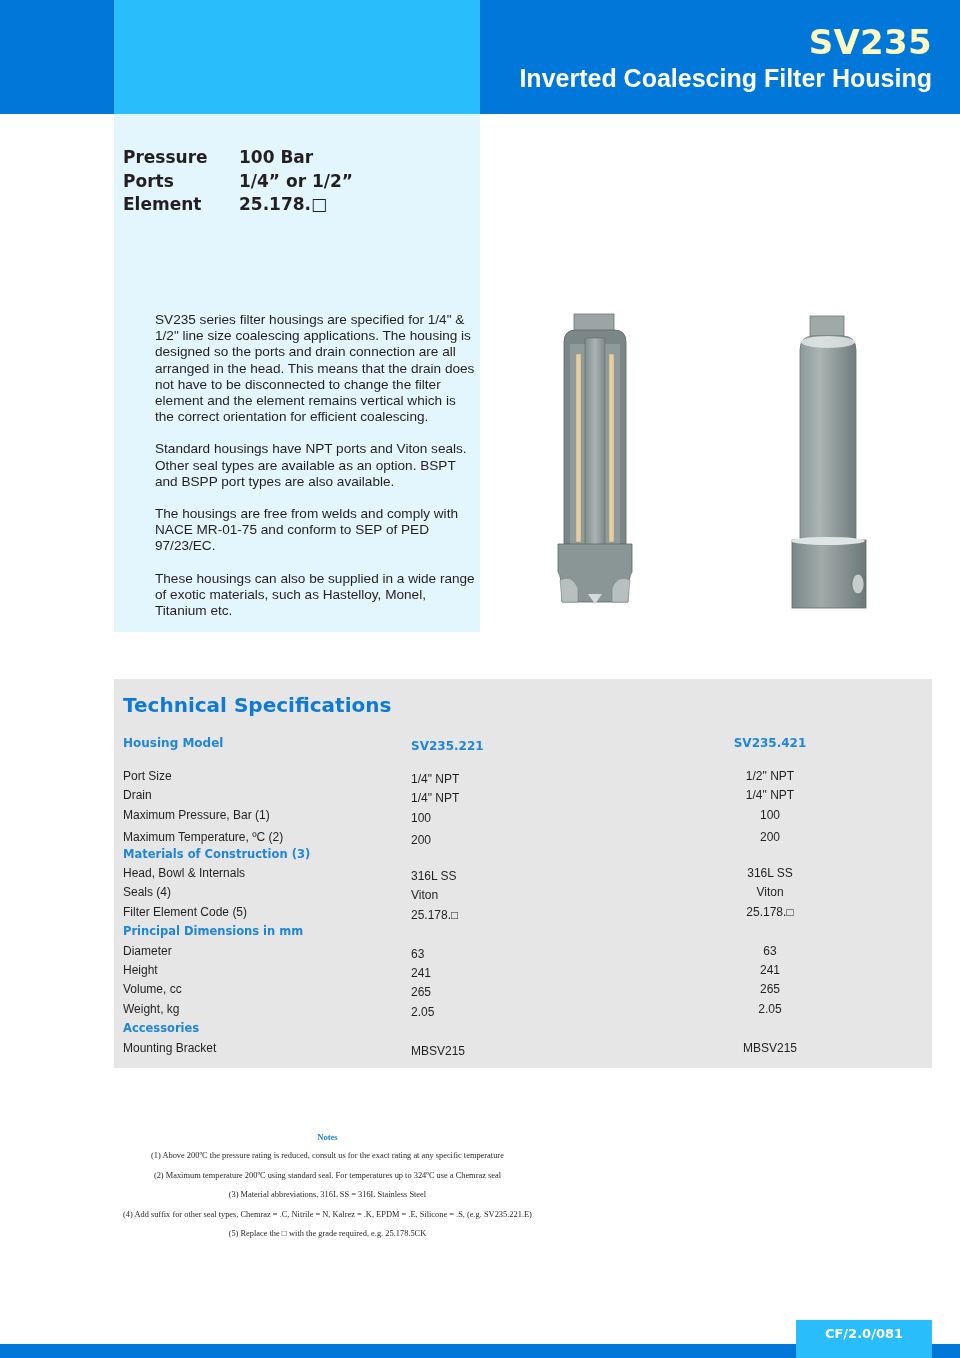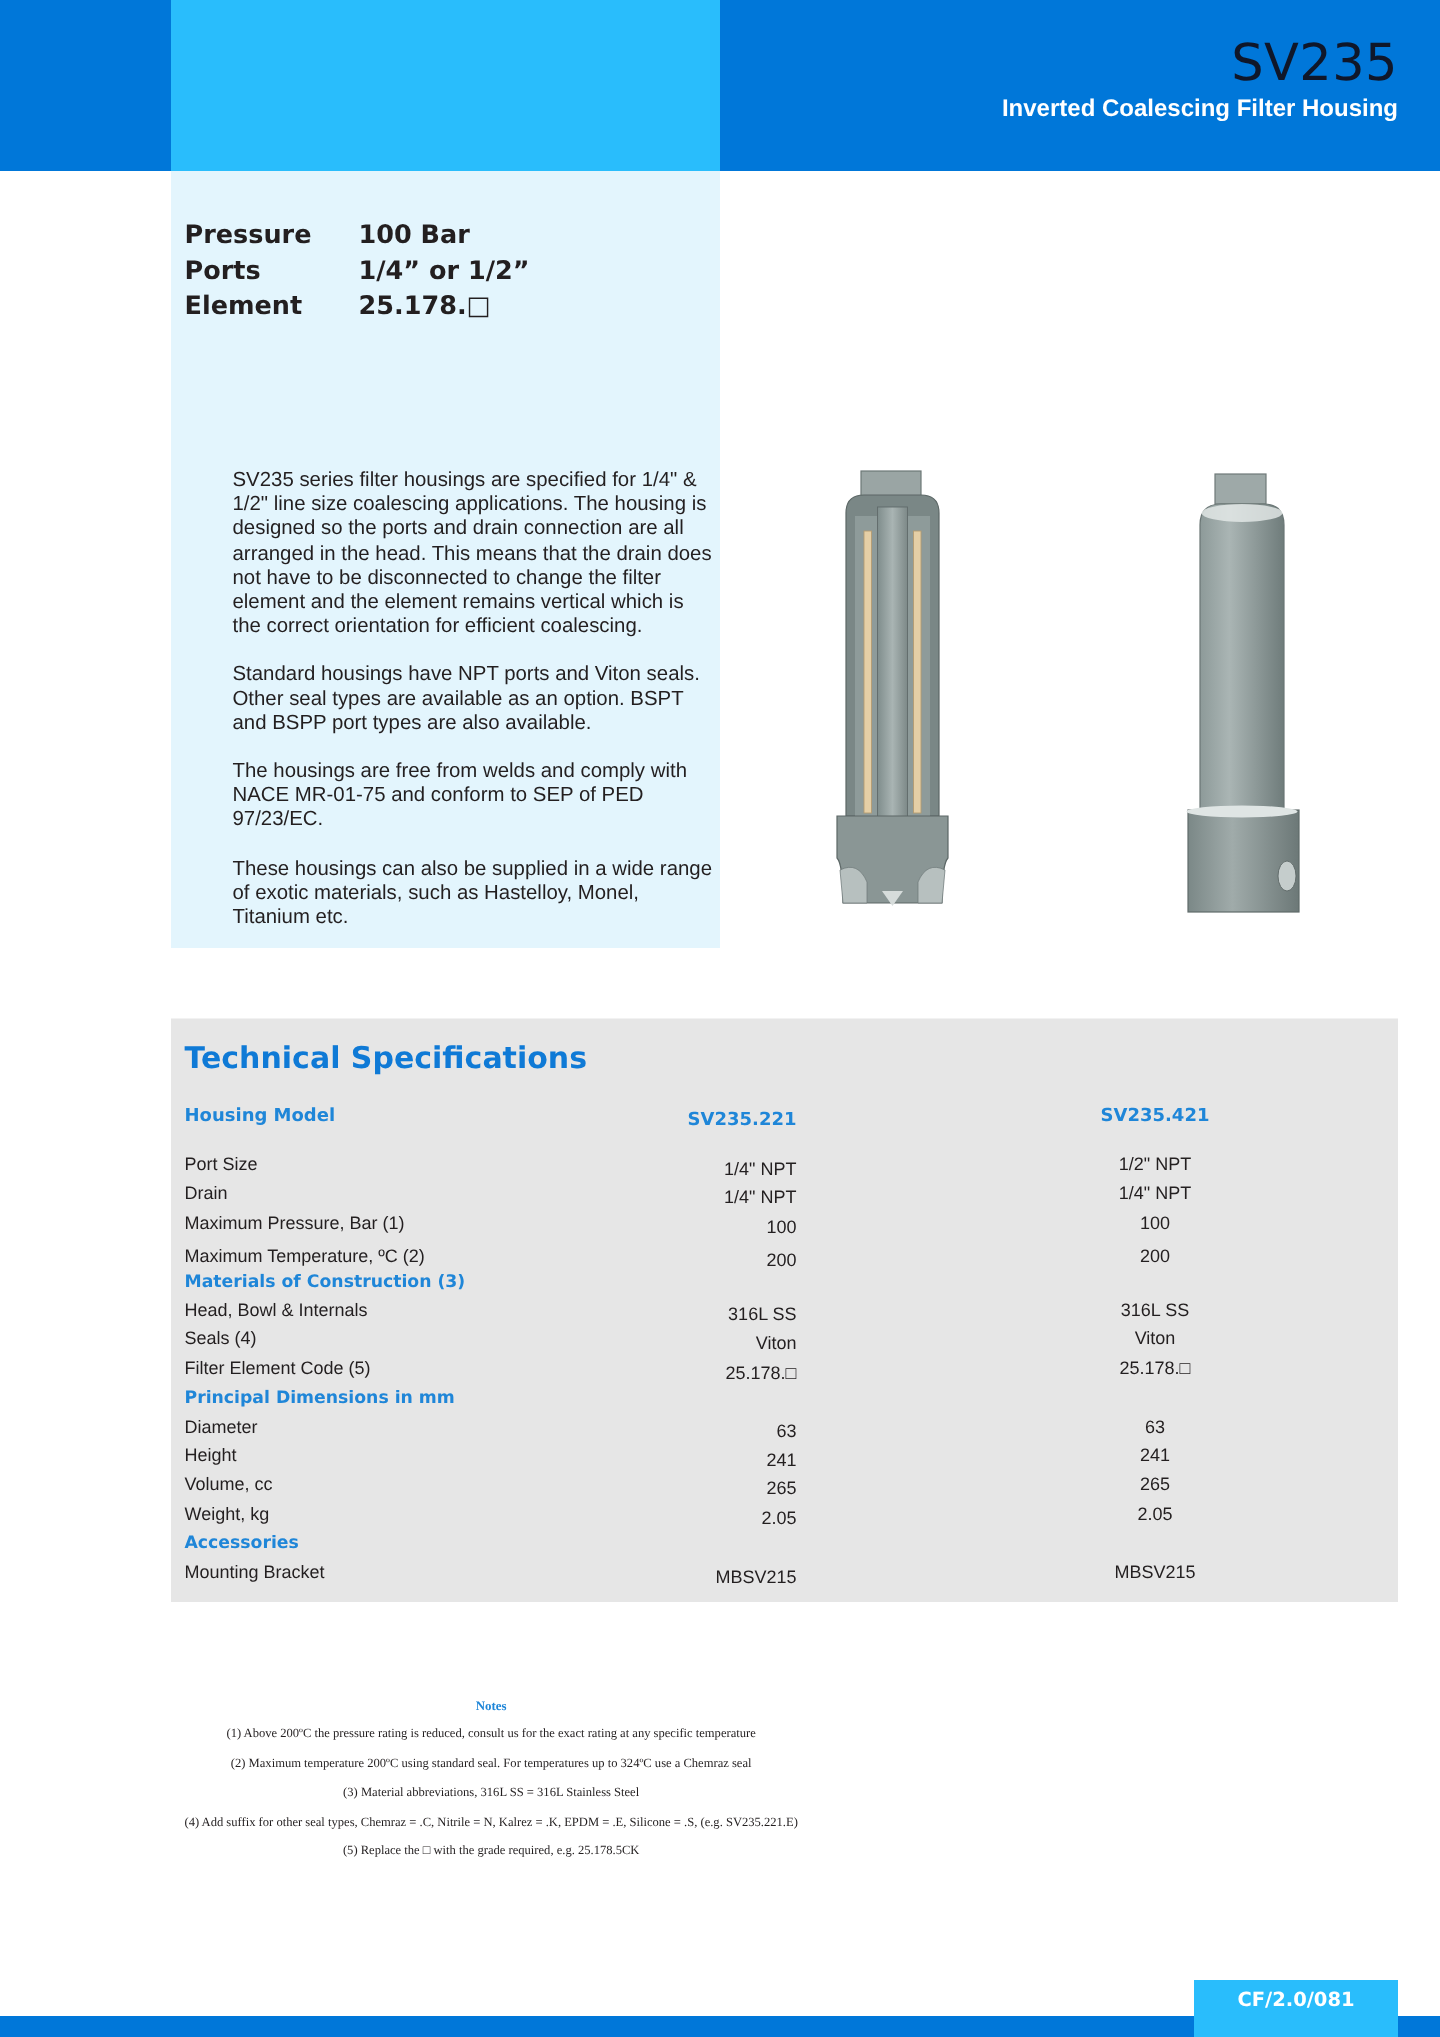--- a/index.html
+++ b/index.html
@@ -2,37 +2,37 @@
 <html><head>
 <meta charset="utf-8">
 <style>
   * { box-sizing: border-box; margin: 0; padding: 0; }
   html, body { width: 960px; height: 1358px; background: #ffffff; overflow: hidden; }
   body { position: relative; font-family: "DejaVu Sans", "Liberation Sans", sans-serif; color: #231f20; }
 
   .hdr-left  { position: absolute; left: 0; top: 0; width: 114px; height: 114px; background: #0077d9; }
   .hdr-mid   { position: absolute; left: 114px; top: 0; width: 366px; height: 114px; background: #29bdfc; }
   .hdr-right { position: absolute; left: 480px; top: 0; width: 480px; height: 114px; background: #0077d9; }
-  .title-main { position: absolute; right: 28px; top: 22px; color: #0f172a; font-weight: normal; font-size: 34px; letter-spacing: 0.3px; }
-  .title-sub  { position: absolute; right: 28px; top: 64px; color: #fff; font-weight: bold; font-size: 16px; font-family: "Liberation Sans", sans-serif; }
+  .title-main { position: absolute; right: 28px; top: 22px; color: #fef9c3; font-weight: bold; font-size: 34px; letter-spacing: 0.3px; }
+  .title-sub  { position: absolute; right: 28px; top: 64px; color: #fff; font-weight: bold; font-size: 25px; font-family: "Liberation Sans", sans-serif; }
 
   .info-panel { position: absolute; left: 114px; top: 114px; width: 366px; height: 518px; background: #e3f5fd; }
   .key-specs { position: absolute; left: 9px; top: 32px; font-size: 17px; font-weight: bold; line-height: 23.5px; font-family: "DejaVu Sans", sans-serif; }
   .key-row { display: flex; }
   .key-label { width: 116px; }
   .description { position: absolute; left: 9px; top: 198px; width: 352px; font-family: "Liberation Sans", sans-serif; font-size: 13.6px; line-height: 16.2px; color: #231f20; }
   .description p { margin-bottom: 16px; margin-left: 32px; }
 
   .product-img { position: absolute; }
 
   .spec-panel { position: absolute; left: 114px; top: 679px; width: 818px; height: 389px; background: #e6e6e6; }
   .spec-title { position: absolute; left: 9px; top: 14px; font-size: 20px; font-weight: bold; color: #0f7ad6; font-family: "DejaVu Sans", sans-serif; }
   .spec-row { position: absolute; left: 0; width: 892px; height: 19.4px; font-family: "Liberation Sans", sans-serif; font-size: 12px; }
   .spec-row .lbl { position: absolute; left: 9px; top: 0; }
-  .spec-row .v1 { position: absolute; left: 297px; width: 120px; text-align: right; top: 3px; }
+  .spec-row .v1 { position: absolute; left: 297px; width: 120px; text-align: left; top: 3px; }
   .spec-row .v2 { position: absolute; left: 596px; width: 120px; text-align: center; top: 0; }
   .spec-row.section .lbl { color: #1f86d8; font-weight: bold; font-family: "DejaVu Sans", sans-serif; font-size: 11.5px; }
   .spec-row.model .lbl { color: #1f86d8; font-weight: bold; font-family: "DejaVu Sans", sans-serif; font-size: 12px; }
   .spec-row.model .v1, .spec-row.model .v2 { color: #1f86d8; font-weight: bold; font-family: "DejaVu Sans", sans-serif; font-size: 12px; }
 
   .notes { position: absolute; left: 123px; top: 1132px; font-family: Liberation Serif, serif; font-size: 8.4px; color: #231f20; text-align: center; }
   .notes-title { color: #1f86d8; font-weight: bold; font-size: 8.6px; margin-bottom: 9px; }
   .note { height: 19.5px; }
 
   .footer-bar { position: absolute; left: 0; top: 1344px; width: 960px; height: 14px; background: #0077d9; }

